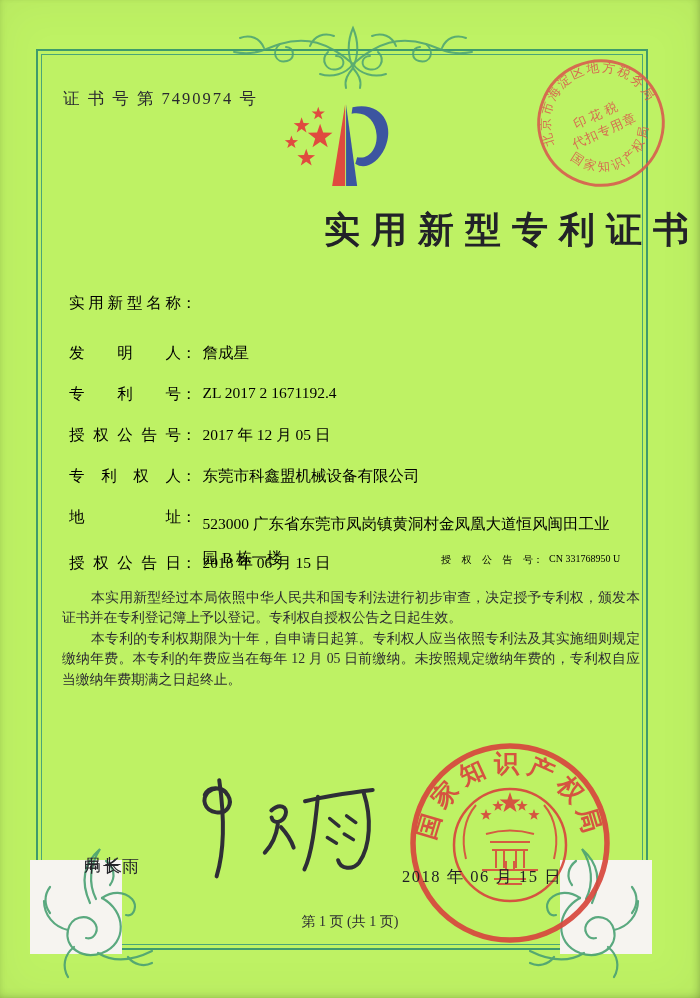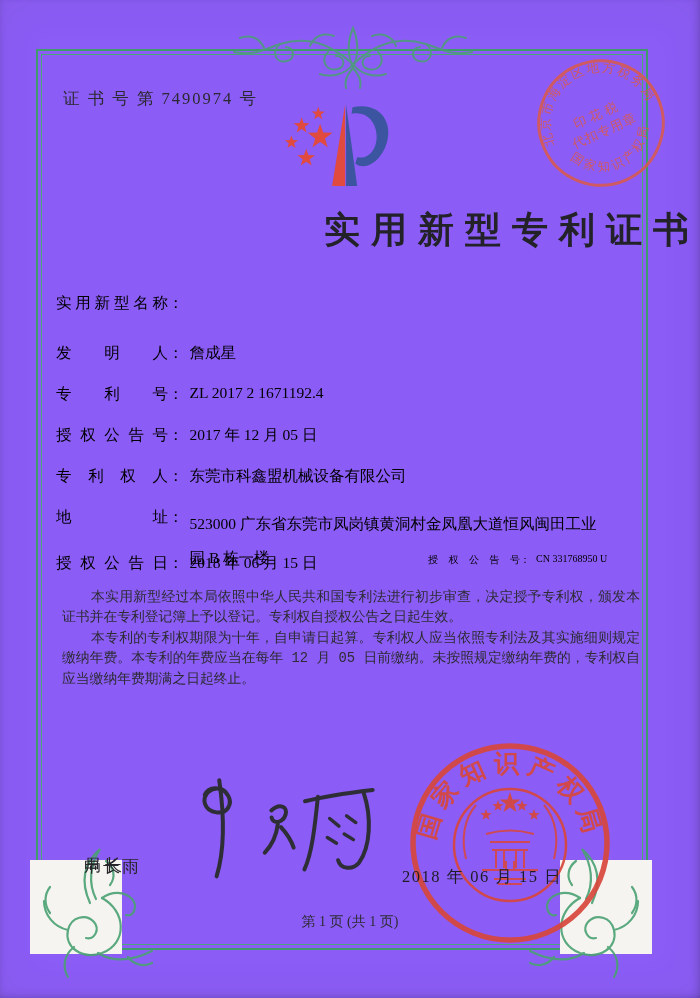--- a/index.html
+++ b/index.html
@@ -1,44 +1,44 @@
 <!DOCTYPE html>
 <html><head>
 <meta charset="utf-8">
 <style>
   html,body{margin:0;padding:0;}
   body{background:#cfcdc8;font-family:"Liberation Serif","DejaVu Serif",serif;}
   #page{
     position:relative;width:700px;height:998px;margin:0 auto;
-    background:#8b5cf6;overflow:hidden;
+    background:#bef264;overflow:hidden;
     box-shadow:inset 0 0 45px rgba(90,80,60,.07),
                inset -7px 0 10px -6px rgba(0,0,0,.22),
                inset 0 -7px 10px -6px rgba(0,0,0,.16),
                inset 4px 0 8px -5px rgba(0,0,0,.12);
   }
   
   .frame{position:absolute;left:36px;top:49px;width:608px;height:897px;
     border:2.5px solid #3f9b6b;z-index:1;}
   .frame .inner{position:absolute;inset:3px;border:1px solid #4aa677;}
   .corner-mask{position:absolute;background:#f6f4f0;z-index:2;}
   .orn{position:absolute;z-index:3;}
   .content{position:absolute;z-index:4;color:#26262b;}
   .cert-no{left:63px;top:88px;font-size:16.5px;letter-spacing:2px;color:#2a2a30;}
   .title{left:0;top:206px;width:700px;text-align:right;font-size:36px;
     font-weight:600;letter-spacing:11px;color:#222228;}
-  .frow{position:absolute;left:56px;font-size:15.5px;display:flex;align-items:flex-start;}
+  .frow{position:absolute;left:69px;font-size:15.5px;display:flex;align-items:flex-start;}
   .flabel{display:inline-block;width:112px;text-align:justify;text-align-last:justify;flex:none;}
   .fcolon{flex:none;}
   .fvalue{margin-left:6px;}
   .addr-value{width:420px;line-height:34px;}
   .grant-right{position:absolute;left:372px;top:0;display:flex;font-size:10px;}
   .grant-right .flabel{width:92px;}
   .paras{position:absolute;left:62px;top:588px;width:578px;font-size:13.8px;
     line-height:20.4px;color:#2c2c32;text-align:justify;}
-  .paras p{margin:0;text-indent:2.1em;font-family:Liberation Mono, monospace;}
+  .paras p{margin:0;text-indent:2.1em;}
   .sig-title{left:84px;top:854px;font-size:17px;letter-spacing:4px;}
   .sig-name{left:84px;top:855px;font-size:17px;letter-spacing:2px;}
   .seal-date{left:402px;top:866px;width:200px;font-size:16.5px;letter-spacing:1.5px;
     color:#1d1d25;z-index:6;}
   .footer{left:0;top:913px;width:700px;text-align:center;font-size:14px;color:#2c2c32;}
   .logo{position:absolute;left:284px;top:98px;z-index:4;}
   .tax-stamp{position:absolute;left:527px;top:49px;width:148px;height:148px;
     transform:rotate(-24deg);z-index:5;opacity:.88;}
   .big-seal{position:absolute;left:400px;top:737px;width:220px;height:215px;
     z-index:5;opacity:.92;}

